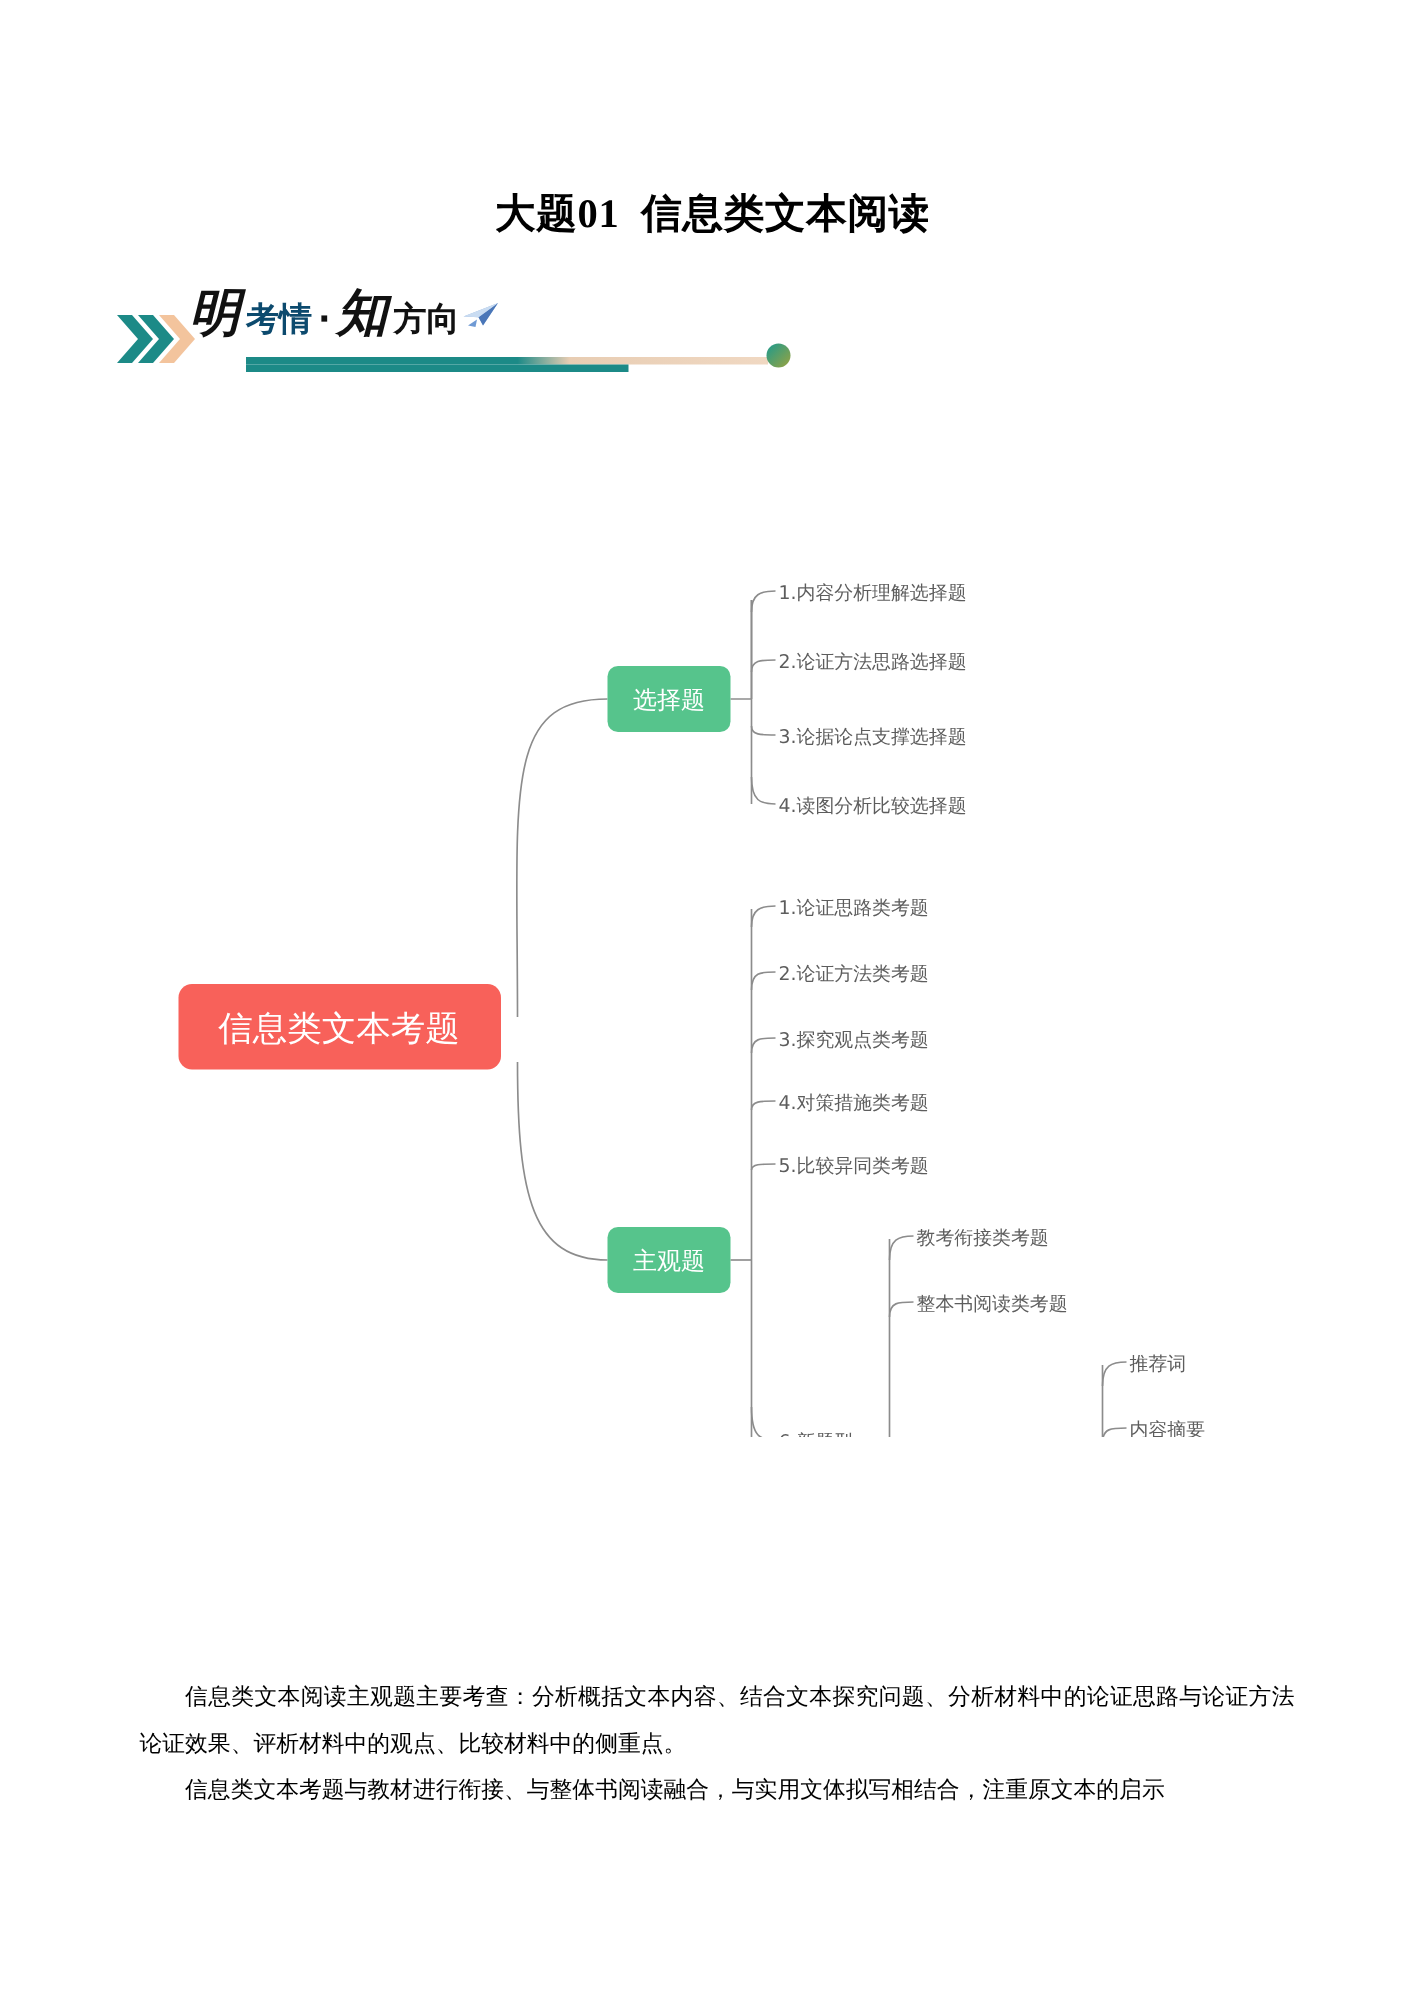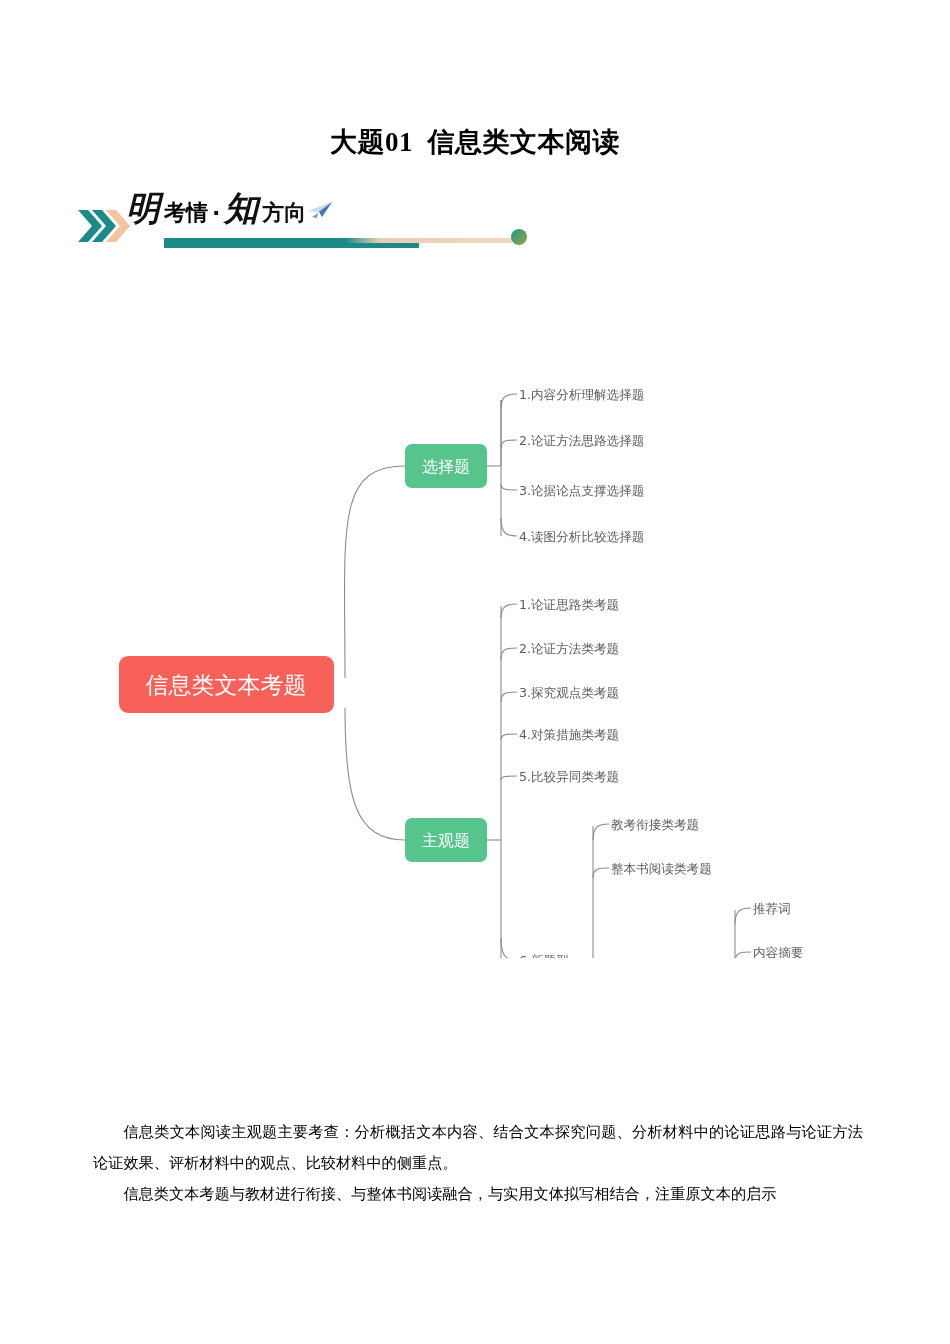--- a/index.html
+++ b/index.html
@@ -127,21 +127,21 @@
         <path d="M30 22 L44 38 L30 54 L40 54 L54 38 L40 22 Z" fill="#f3c49d"></path>
       </g>
 
       <rect x="88" y="50" width="348" height="5" fill="url(#ruleGrad)"></rect>
       <rect x="88" y="55" width="255" height="5" fill="#1c8a87"></rect>
       <circle cx="443" cy="49" r="8" fill="url(#dotGrad)"></circle>
     </svg>
 
     <div style="position:absolute; left:50px; top:-2px; height:50px; display:flex; align-items:baseline; white-space:nowrap;">
       <span style="font-family:'DejaVu Serif', serif; font-weight:bold; font-size:34px; font-style:italic; color:#111; letter-spacing:-1px;">明</span>
-      <span style="font-family:'DejaVu Sans', sans-serif; font-weight:bold; font-size:22px; color:#000000; margin-left:5px;">考情</span>
+      <span style="font-family:'DejaVu Sans', sans-serif; font-weight:bold; font-size:22px; color:#0c4a6e; margin-left:5px;">考情</span>
       <span style="font-family:'DejaVu Sans', sans-serif; font-weight:bold; font-size:22px; color:#111; margin:0 4px;">·</span>
       <span style="font-family:'DejaVu Serif', serif; font-weight:bold; font-size:34px; font-style:italic; color:#111; letter-spacing:-1px;">知</span>
       <span style="font-family:Liberation Sans, sans-serif; font-weight:bold; font-size:22px; color:#111; margin-left:5px;">方向</span>
       <span style="margin-left:2px; display:inline-block;">
         <svg width="26" height="20" viewBox="0 0 26 20" xmlns="http://www.w3.org/2000/svg">
           <path d="M1 11 L24 2 L14 17 L11 11.5 Z" fill="#9db9dd"></path>
           <path d="M24 2 L11 11.5 L14 17 Z" fill="#4a76b8"></path>
           <path d="M1 11 L11 11.5 L24 2 Z" fill="#c9dcf2"></path>
           <path d="M4 17 L10 13 L9 18 Z" fill="#6f9ad4"></path>
         </svg>

